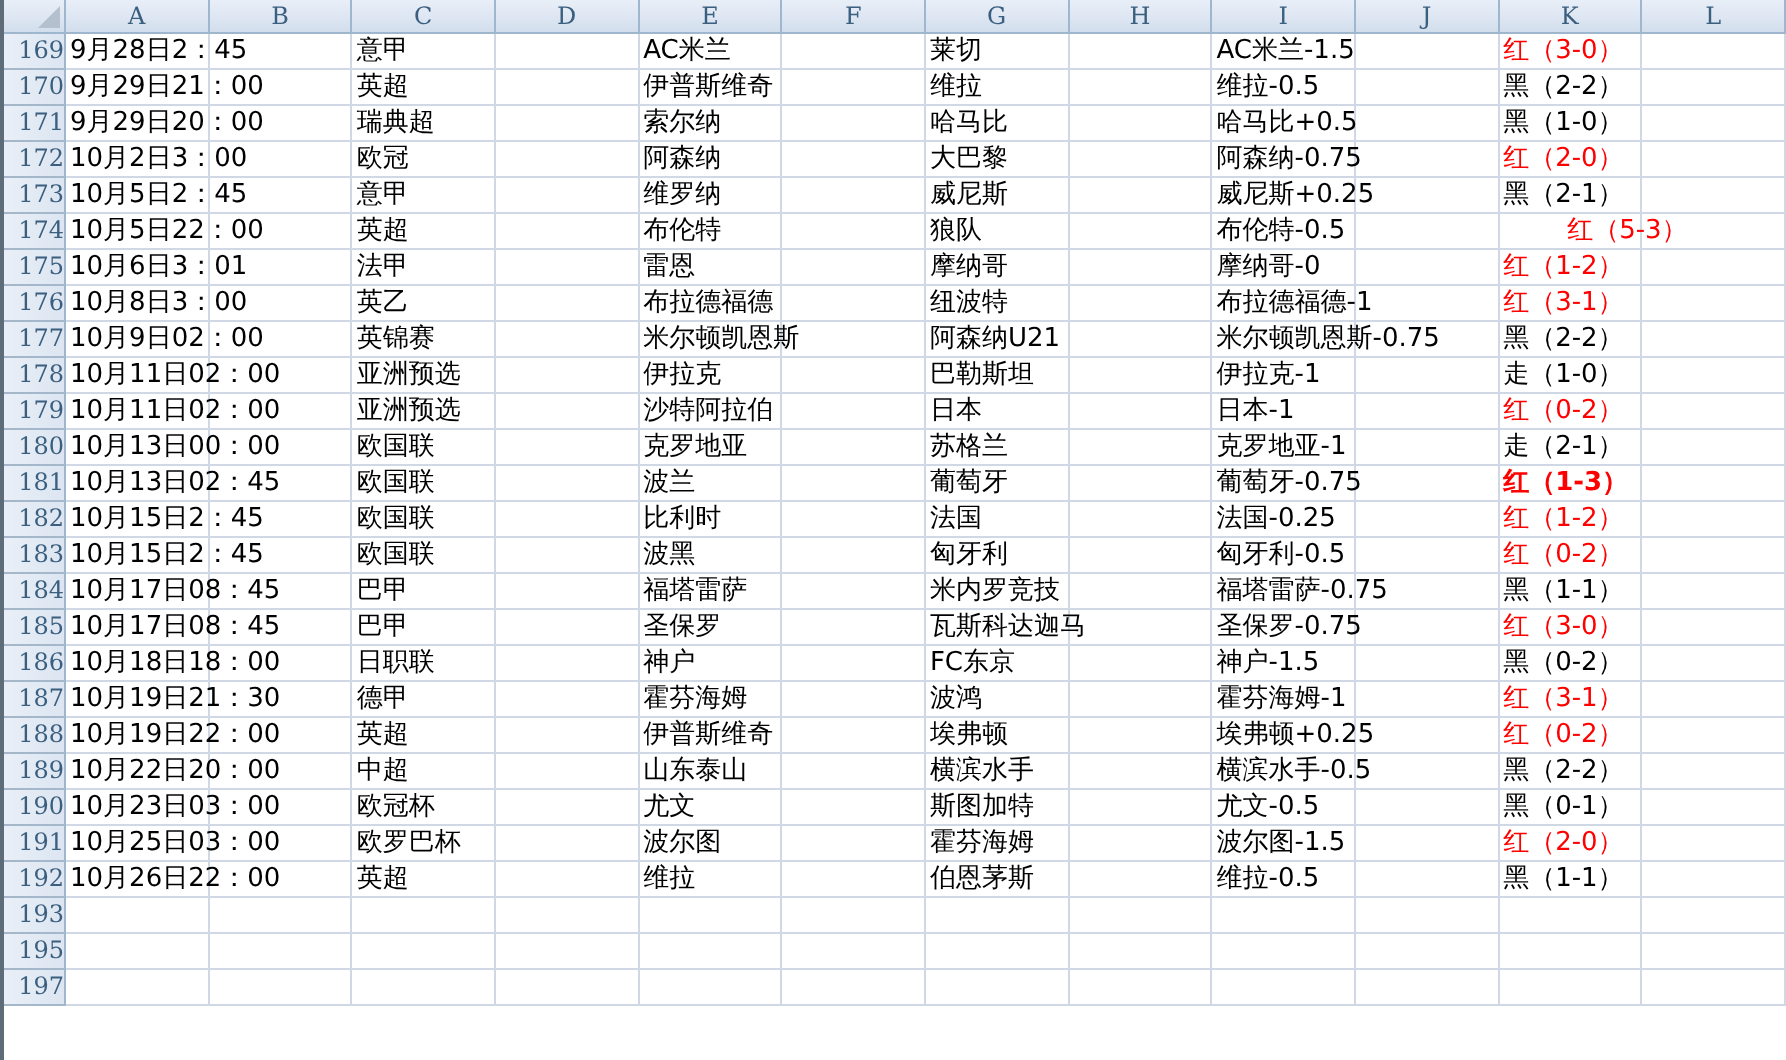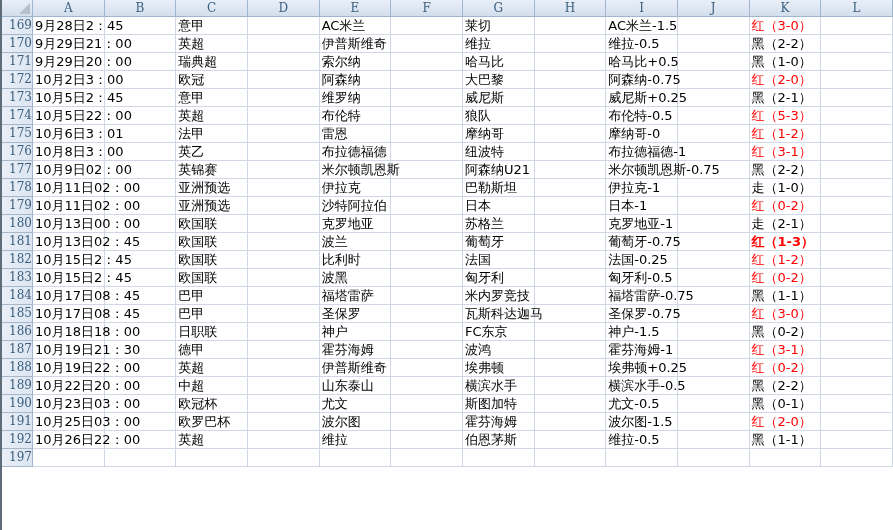--- a/index.html
+++ b/index.html
@@ -222,21 +222,21 @@
         <div class="cell"></div>
         <div class="cell">
           <span class="ct">狼队</span>
         </div>
         <div class="cell"></div>
         <div class="cell">
           <span class="ct">布伦特-0.5</span>
         </div>
         <div class="cell"></div>
         <div class="cell">
-          <span class="ct" style="color: rgb(255, 0, 0);">红（5-3）</span>
+          <span class="ct" style="color: rgb(255, 0, 0); margin-left: 32px;">红（5-3）</span>
         </div>
         <div class="cell"></div>
       </div>
       <div class="row">
         <div class="rn">175</div>
         <div class="cell">
           <span class="ct">10月6日3：01</span>
         </div>
         <div class="cell"></div>
         <div class="cell">
@@ -710,20 +710,50 @@
           <span class="ct">伯恩茅斯</span>
         </div>
         <div class="cell"></div>
         <div class="cell">
           <span class="ct">维拉-0.5</span>
         </div>
         <div class="cell"></div>
         <div class="cell">
           <span class="ct" style="color: rgb(0, 0, 0);">黑（1-1）</span>
         </div>
+        <div class="cell"></div>
+      </div>
+      <div class="row">
+        <div class="rn">193</div>
+        <div class="cell"></div>
+        <div class="cell"></div>
+        <div class="cell"></div>
+        <div class="cell"></div>
+        <div class="cell"></div>
+        <div class="cell"></div>
+        <div class="cell"></div>
+        <div class="cell"></div>
+        <div class="cell"></div>
+        <div class="cell"></div>
+        <div class="cell"></div>
+        <div class="cell"></div>
+      </div>
+      <div class="row">
+        <div class="rn">195</div>
+        <div class="cell"></div>
+        <div class="cell"></div>
+        <div class="cell"></div>
+        <div class="cell"></div>
+        <div class="cell"></div>
+        <div class="cell"></div>
+        <div class="cell"></div>
+        <div class="cell"></div>
+        <div class="cell"></div>
+        <div class="cell"></div>
+        <div class="cell"></div>
         <div class="cell"></div>
       </div>
       <div class="row">
         <div class="rn">197</div>
         <div class="cell"></div>
         <div class="cell"></div>
         <div class="cell"></div>
         <div class="cell"></div>
         <div class="cell"></div>
         <div class="cell"></div>

